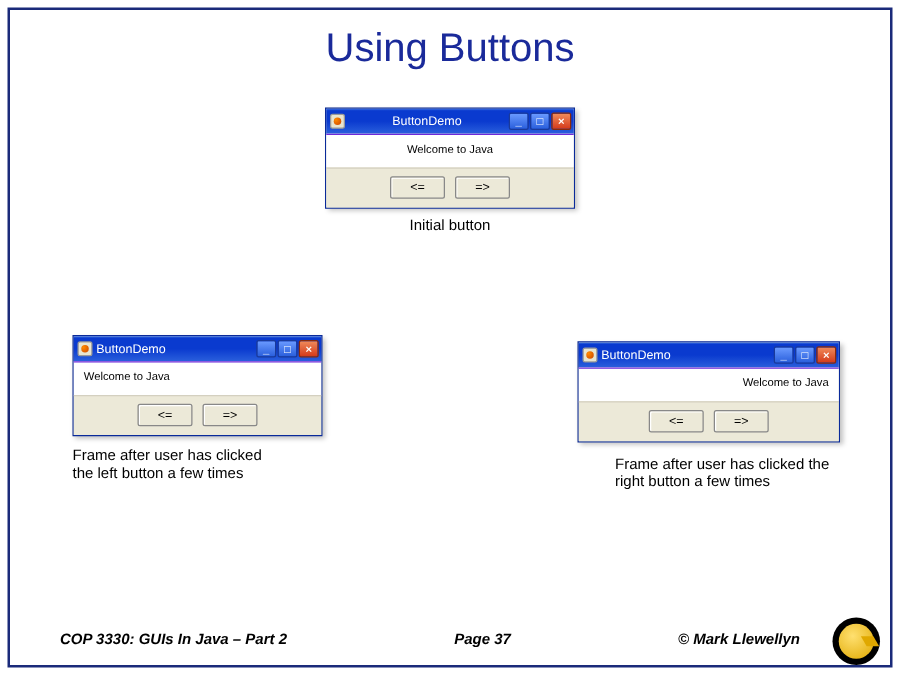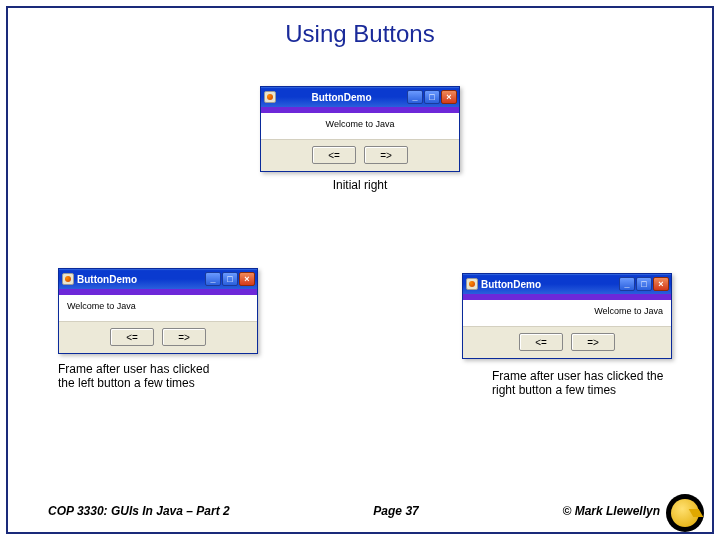--- a/index.html
+++ b/index.html
@@ -11,21 +11,21 @@
     position: relative;
     overflow: hidden;
   }
   .slide {
     position: absolute;
     top: 6px; left: 6px; right: 6px; bottom: 6px;
     border: 2px solid #1a2a7a;
   }
   .title {
     text-align: center;
-    font-size: 24px;
+    font-size: 32px;
     color: #1a2a9a;
     margin-top: 12px;
     font-weight: normal;
   }
   .caption {
     font-size: 12px;
     color: #000;
     text-align: left;
   }
   .caption.center { text-align: center; }
@@ -57,21 +57,21 @@
     content: "";
     position: absolute;
     width: 6px; height: 6px;
     left: 2px; top: 2px;
     background: radial-gradient(circle at 30% 30%, #ff8a00, #cc4400);
     border-radius: 50%;
   }
   .xpwin .wtitle {
     color: #fff;
     font-size: 10px;
-    font-weight: bold;
+    font-weight: normal;
     flex: 1;
     white-space: nowrap;
     overflow: hidden;
   }
   .xpwin .winbtns { display: flex; gap: 1px; }
   .xpwin .winbtn {
     width: 16px; height: 14px;
     border-radius: 2px;
     display: flex; align-items: center; justify-content: center;
     color: #fff;
@@ -82,21 +82,21 @@
   .xpwin .min, .xpwin .max {
     background: linear-gradient(to bottom, #6a9aff, #2a5fdc);
     border: 1px solid #1a3a9a;
   }
   .xpwin .close {
     background: linear-gradient(to bottom, #f08a5a, #d43a1a);
     border: 1px solid #8a2a0a;
   }
   .xpwin .content {
     background: #fff;
-    border-top: 6px solid #6d28d9;
+    border-top: 1px solid #6d28d9;
     padding: 6px 0 4px;
     text-align: center;
   }
   .xpwin .msg {
     font-size: 9px;
     color: #000;
     margin-bottom: 6px;
   }
   .xpwin .btnrow {
     background: #ece9d8;
@@ -150,21 +150,21 @@
     background: #fff;
     display: flex;
     align-items: center;
     font-size: 12px;
     font-weight: bold;
     font-style: italic;
     color: #000;
   }
   .footer .f-left { flex: 0 0 auto; padding-left: 40px; }
   .footer .f-mid  { flex: 1; text-align: center; }
-  .footer .f-right{ flex: 0 0 auto; padding-right: 52px; }
+  .footer .f-right{ flex: 0 0 auto; padding-right: 72px; }
   .footer .logo {
     position: absolute;
     right: 8px; bottom: 0;
     width: 38px; height: 38px;
     border-radius: 50%;
     background: #000;
     display: flex; align-items: center; justify-content: center;
   }
   .footer .logo .inner {
     width: 28px; height: 28px;
@@ -199,21 +199,21 @@
         </div>
       </div>
       <div class="content">
         <div class="msg">Welcome to Java</div>
       </div>
       <div class="btnrow">
         <span class="jbtn">&lt;=</span>
         <span class="jbtn">=&gt;</span>
       </div>
     </div>
-    <div class="caption center">Initial right</div>
+    <div class="caption center">Initial button</div>
   </div>
 
   <div class="left-demo">
     <div class="xpwin">
       <div class="titlebar">
         <span class="appicon"></span>
         <span class="wtitle">ButtonDemo</span>
         <div class="winbtns">
           <span class="winbtn min">_</span>
           <span class="winbtn max">□</span>

